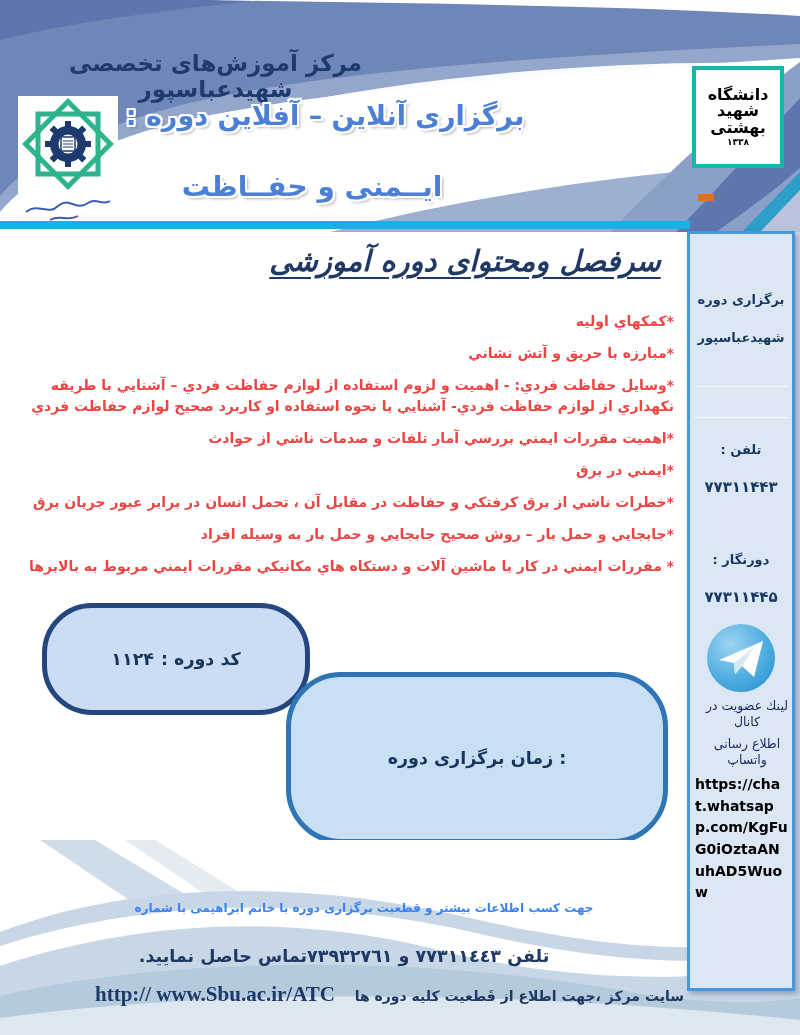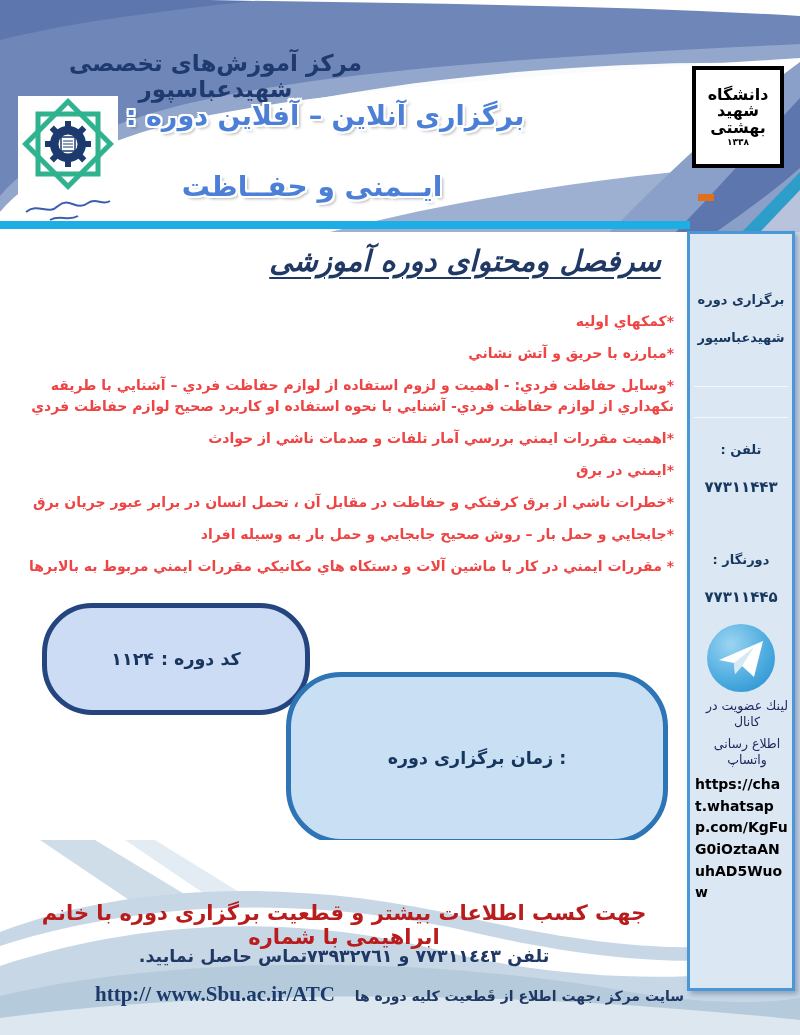--- a/index.html
+++ b/index.html
@@ -15,21 +15,21 @@
     text-shadow:-2px -2px 0 #fff,2px -2px 0 #fff,-2px 2px 0 #fff,2px 2px 0 #fff,
                 0 -2px 0 #fff,0 2px 0 #fff,-2px 0 0 #fff,2px 0 0 #fff,
                 3px 3px 3px rgba(70,70,70,.4);}
   .delivery-line{left:60px;top:100px;width:530px;text-align:center;direction:rtl;font-size:27px;}
   .course-name{left:142px;top:170px;width:340px;text-align:center;direction:rtl;font-size:28px;}
 
   .cyan-bar1{left:0;top:221px;width:690px;height:8px;background:#1caee4;}
   .cyan-bar2{left:300px;top:854px;width:356px;height:9px;background:#1caee4;}
 
   
-  .uni-logo{left:692px;top:66px;width:84px;height:94px;background:#fff;border:4px solid #000000;
+  .uni-logo{left:692px;top:66px;width:84px;height:94px;background:#fff;border:4px solid #14b8a6;
             display:flex;flex-direction:column;align-items:center;justify-content:center;
             color:#000;font-weight:bold;direction:rtl;line-height:1.02;}
   .uni-logo .l{font-size:16px;}
   .uni-logo .y{font-size:9px;margin-top:2px;}
 
   
   .section-title{left:230px;top:244px;width:470px;text-align:center;direction:rtl;
                  font-size:29px;font-weight:bold;font-style:italic;color:#1f3864;
                  text-decoration:underline;text-underline-offset:6px;}
   .topics{left:14px;top:311px;width:660px;direction:rtl;text-align:right;color:#ef4444;}
@@ -53,21 +53,21 @@
       color:#17375e;font-weight:bold;font-size:13px;}
   .sb-sep{position:absolute;left:4px;right:4px;height:1px;background:#f4f8fc;}
   .sb-num{font-size:15px;letter-spacing:1px;}
   .sb-note{font-weight:normal;color:#202a60;font-size:12.5px;line-height:1.3;}
   .sb-url{position:absolute;left:5px;right:3px;direction:ltr;text-align:left;
           color:#000;font-weight:600;font-size:14px;line-height:1.55;word-break:break-all;}
   .tg-wrap{position:absolute;left:50%;transform:translateX(-50%);}
 
   
   .f-line1{left:0;top:901px;width:688px;text-align:center;direction:rtl;
-           font-size:21px;font-weight:bold;color:#b91c1c;}
+           font-size:12px;font-weight:bold;color:#3b82f6;padding-left:20px;}
   .f-line2{left:0;top:946px;width:688px;text-align:center;direction:rtl;
            font-size:17.5px;font-weight:bold;color:#1f3864;}
   .site-url{left:95px;top:982px;font-family:"Liberation Serif",serif;
             font-size:21px;font-weight:bold;color:#1b3a6b;}
   .site-note{right:116px;top:988px;direction:rtl;font-size:14px;font-weight:bold;color:#1f3864;}
 
   .right-strip{left:795px;top:232px;width:5px;height:758px;background:#cdd9ea;}
 </style>
 </head>
 <body>

